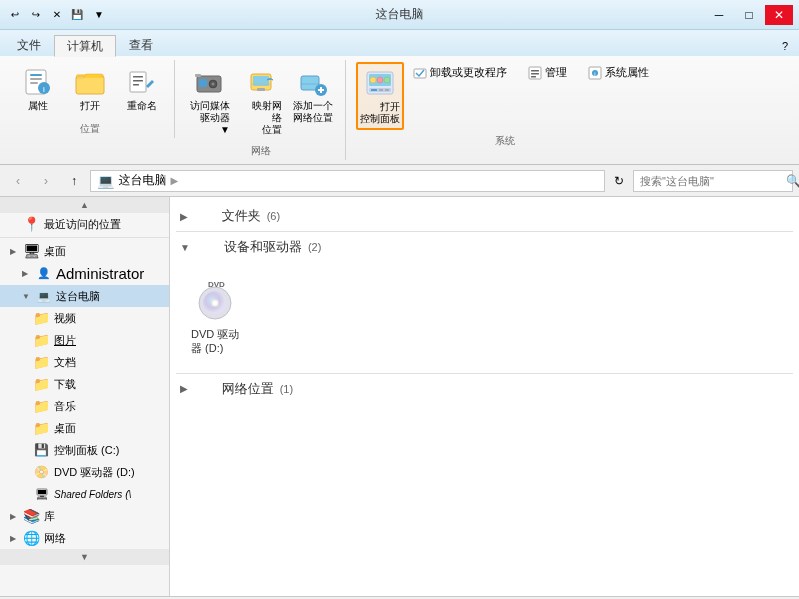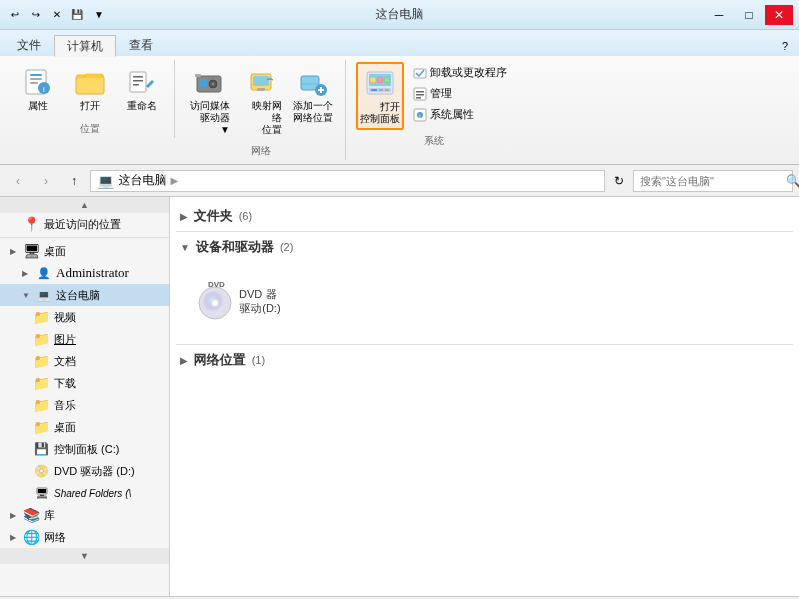--- a/index.html
+++ b/index.html
@@ -140,22 +140,22 @@
       gap: 3px;
       cursor: pointer;
       padding: 2px 4px;
       border: 1px solid transparent;
       border-radius: 2px;
       font-size: 11px;
       white-space: nowrap;
     }
     .ribbon-small-group {
       display: flex;
-      flex-direction: column;
-      gap: 0;
+      flex-direction: row;
+      gap: 11px;
     }
 
     
     .address-bar {
       height: 32px;
       background: #f0f0f0;
       border-bottom: 1px solid #c8c8c8;
       display: flex;
       align-items: center;
       padding: 0 6px;
@@ -253,37 +253,37 @@
       background: white;
     }
     .section-header {
       display: flex;
       align-items: center;
       gap: 6px;
       padding: 4px 4px;
       cursor: pointer;
     }
     .section-arrow { font-size: 10px; color: #666; }
-    .section-title { font-size: 13px; font-weight: bold; color: #333; }
+    .section-title { font-size: 13px; font-weight: normal; color: #333; margin-left: 28px; }
     .section-count { font-size: 11px; color: #666; }
     .divider {
       height: 1px;
       background: #e0e0e0;
       margin: 2px 0;
     }
     .items-grid {
       display: flex;
       flex-wrap: wrap;
       gap: 8px;
       padding: 8px;
     }
     .grid-item {
       display: flex;
-      flex-direction: row;
-      align-items: center;
+      flex-direction: column;
+      align-items: flex-start;
       width: 80px;
       cursor: pointer;
       padding: 6px;
       border: 1px solid transparent;
       border-radius: 2px;
     }
     .grid-item-icon {
       width: 48px; height: 48px;
       display: flex; align-items: center; justify-content: center;
       margin-bottom: 4px;
@@ -517,21 +517,21 @@
 
     <div class="sidebar-item level1">
       <span class="expand-arrow">▶</span>
       <span class="sidebar-icon">🖥</span>
       <span style="font-size:11px;">桌面</span>
     </div>
 
     <div class="sidebar-item level2">
       <span class="expand-arrow">▶</span>
       <span class="sidebar-icon" style="font-size:11px;">👤</span>
-      <span style="font-size:13px;font-family:Liberation Serif, serif;">Administrator</span>
+      <span style="font-size:15px;">Administrator</span>
     </div>
 
     <div class="sidebar-item level2 active">
       <span class="expand-arrow">▼</span>
       <span class="sidebar-icon" style="font-size:11px;">💻</span>
       <span style="font-size:11px;">这台电脑</span>
     </div>
 
     <div class="sidebar-item level3">
       <span class="sidebar-icon">📁</span>

